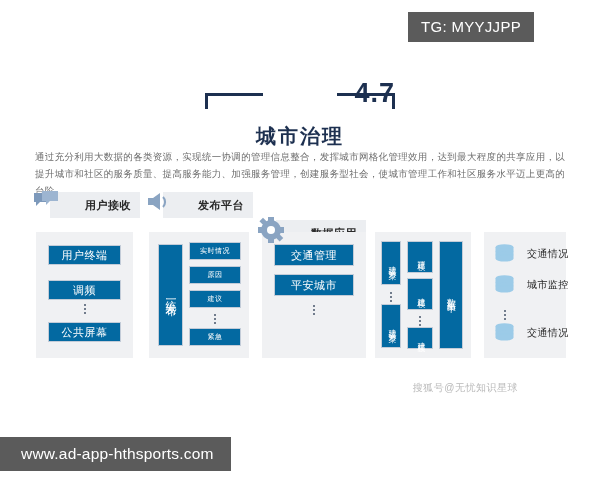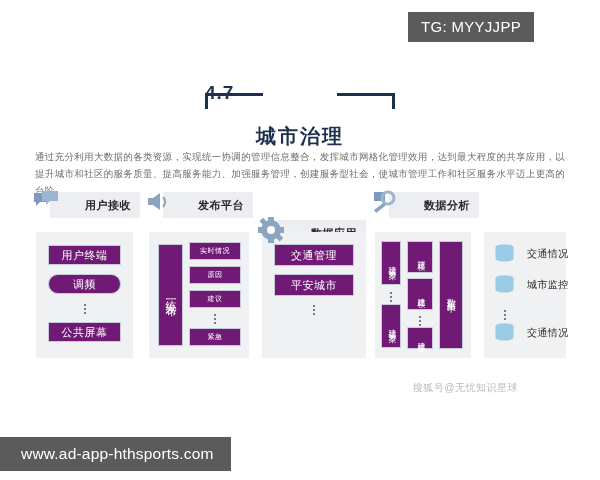--- a/index.html
+++ b/index.html
@@ -47,22 +47,22 @@
     display: inline-block;
     padding: 0 0 0 0;
     width: 190px;
     height: 34px;
   }
   .bracket-num {
     position: absolute;
     left: 0;
     top: 0;
     width: 190px;
-    text-align: left;
-    font-size: 19px;
+    text-align: right;
+    font-size: 27px;
     font-weight: bold;
     color: #1d3050;
     line-height: 30px;
     letter-spacing: 1px;
   }
   .bracket-line {
     position: absolute;
     top: 15px;
     height: 3px;
     background: #1d3050;
@@ -149,21 +149,21 @@
     height: 126px;
   }
   .panel {
     position: absolute;
     top: 0;
     height: 126px;
     background: #f0f1f3;
     box-sizing: border-box;
   }
   .dark-box {
-    background: #701a75;
+    background: #0369a1;
     border: 1px solid #c3ccd8;
     color: #ffffff;
     font-size: 11px;
     display: flex;
     align-items: center;
     justify-content: center;
     box-sizing: border-box;
     letter-spacing: 0.5px;
     text-align: center;
   }
@@ -303,41 +303,29 @@
             <rect x="0" y="10" width="5" height="6"></rect>
             <rect x="21" y="10" width="5" height="6"></rect>
             <rect x="2" y="2" width="6" height="5" transform="rotate(45 5 5)"></rect>
             <rect x="18" y="18" width="6" height="5" transform="rotate(45 21 21)"></rect>
           </g>
           <circle cx="13" cy="13" r="4" fill="#ffffff"></circle>
         </svg>
       </div>
     </div>
 
-    <div class="hdr" style="left:339px;width:108px;">
-      <div class="hdr-chip" style="width:90px;">
-        <span>数据分析</span>
-      </div>
-      <div class="hdr-icon">
-        <svg width="30" height="28" viewBox="0 0 30 28">
-          <path d="M3 3h11v9H3z" fill="#7d99bb"></path>
-          <circle cx="17" cy="9" r="6" fill="none" stroke="#9db5d1" stroke-width="3"></circle>
-          <rect x="3" y="17" width="12" height="3.5" transform="rotate(-38 9 19)" fill="#8aa4c2"></rect>
-        </svg>
-      </div>
-    </div>
 
 
   </div>
 
   <div class="panels">
 
     <div class="panel" style="left:0px;width:97px;">
       <div class="dark-box c1-item" style="top:13px;">用户终端</div>
-      <div class="dark-box c1-item" style="top:42px;border-radius:10px;">调频</div>
+      <div class="dark-box c1-item" style="top:48px;">调频</div>
       <div class="dots" style="position:absolute;left:12px;top:70px;width:73px;">
           <i></i>
           <i></i>
           <i></i>
         </div>
       <div class="dark-box c1-item" style="top:90px;">公共屏幕</div>
     </div>
 
     <div class="panel" style="left:113px;width:100px;">
       <div class="dark-box c2-bar vert">统一发布</div>

